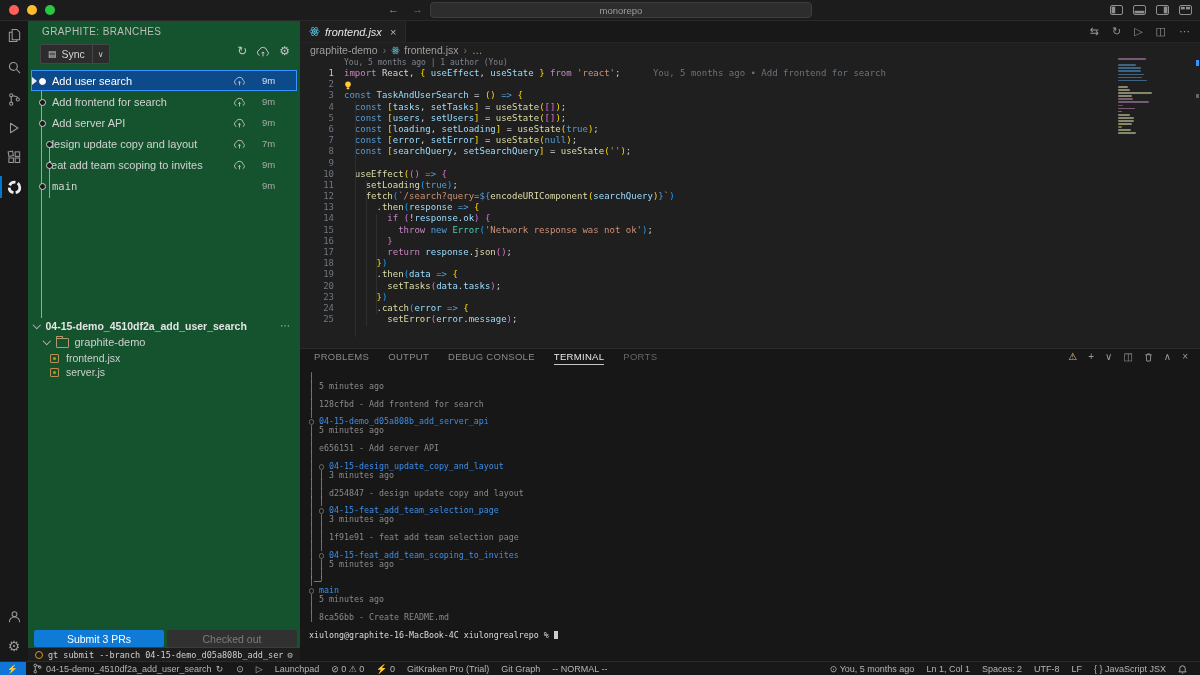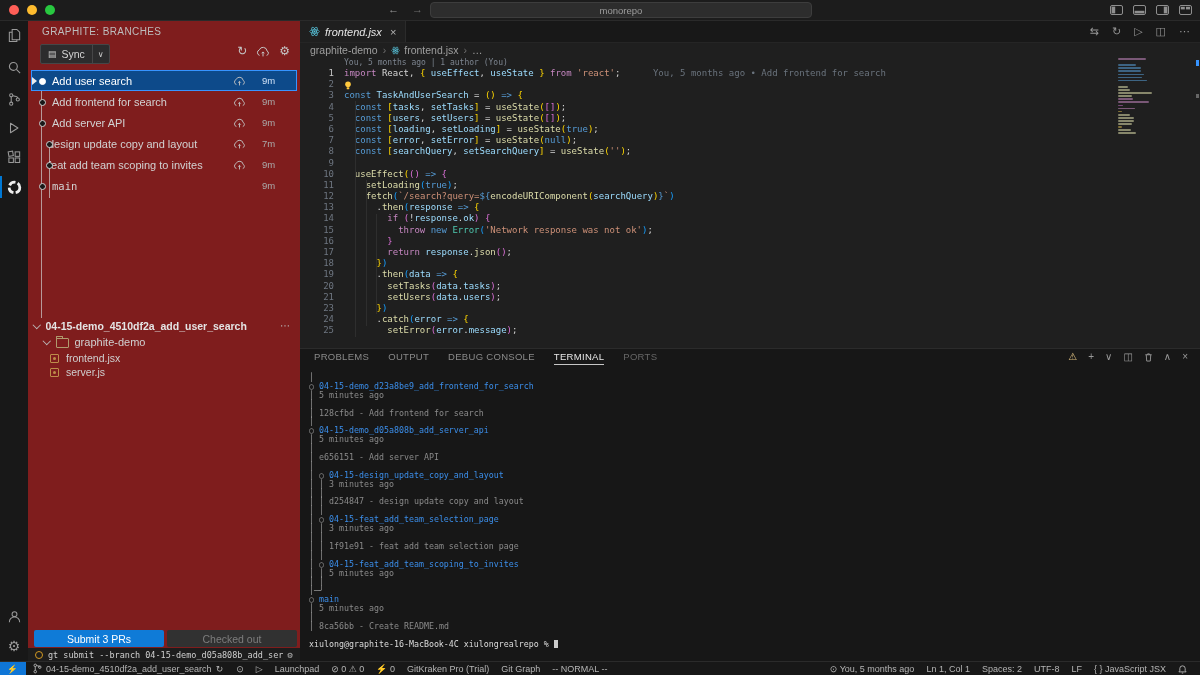--- a/index.html
+++ b/index.html
@@ -16,21 +16,21 @@
   .cmdcenter{position:absolute;left:430px;top:2px;width:380px;height:14px;background:#2d2d2d;border:1px solid #3d3d3d;border-radius:4px;
              display:flex;align-items:center;justify-content:center;font-size:9.5px;color:#9d9d9d}
   .tb-icons{position:absolute;right:8px;top:5px;display:flex;gap:10px;align-items:center}
 
   
   .activitybar{position:absolute;left:0;top:20px;bottom:13px;width:28px;background:#181818;border-right:1px solid #2b2b2b}
   .ab-icon{position:absolute;left:0;width:28px;height:24px;display:flex;align-items:center;justify-content:center}
   .ab-ind{position:absolute;left:0;width:2px;height:22px;background:#0078d4}
 
   
-  .sidebar{position:absolute;left:28px;top:20px;width:272px;height:628px;background:#7f1d1d;border-right:1px solid #2b2b2b;overflow:hidden}
+  .sidebar{position:absolute;left:28px;top:20px;width:272px;height:628px;background:#14532d;border-right:1px solid #2b2b2b;overflow:hidden}
   .sb-title{position:absolute;left:14px;top:6px;font-size:10px;letter-spacing:.4px;color:#bdbdbd}
   .sb-toolbar{position:absolute;left:12px;right:10px;top:24px;height:20px}
   .sync-btn{position:absolute;left:0;top:0;height:18px;display:flex;align-items:stretch;background:#2c2c2d;border:1px solid #464647;border-radius:2px;color:#d6d6d6;font-size:10.5px}
   .sync-main{padding:0 7px;display:flex;gap:5px;align-items:center;border-right:1px solid #464647}
   .sync-ic{font-size:9px;color:#c9c9c9}
   .sync-chev{padding:0 5px;display:flex;align-items:center;font-size:8px;color:#c9c9c9}
   .sb-tools{position:absolute;right:0;top:1px;display:flex;gap:9px;align-items:center;color:#c5c5c5;font-size:12px}
   .tool{line-height:1}
 
   .branch-list{position:absolute;left:0;right:0;top:50px;height:248px}
@@ -463,24 +463,20 @@
         </div>
         <div class="crow">
           <span class="ln">19</span>
           <pre class="ct"><span class="p">      .</span><span class="f">then</span><span class="b3">(</span><span class="v">data</span><span class="p"> </span><span class="s">=&gt;</span><span class="p"> </span><span class="b1">{</span></pre>
         </div>
         <div class="crow">
           <span class="ln">20</span>
           <pre class="ct"><span class="p">        </span><span class="f">setTasks</span><span class="b2">(</span><span class="v">data</span><span class="p">.</span><span class="v">tasks</span><span class="b2">)</span><span class="p">;</span></pre>
         </div>
         <div class="crow">
-          <span class="ln">21</span>
-          <pre class="ct"><span class="p">        </span><span class="f">setUsers</span><span class="b2">(</span><span class="v">data</span><span class="p">.</span><span class="v">users</span><span class="b2">)</span><span class="p">;</span></pre>
-        </div>
-        <div class="crow">
           <span class="ln">23</span>
           <pre class="ct"><span class="p">      </span><span class="b1">}</span><span class="b3">)</span></pre>
         </div>
         <div class="crow">
           <span class="ln">24</span>
           <pre class="ct"><span class="p">      .</span><span class="f">catch</span><span class="b3">(</span><span class="v">error</span><span class="p"> </span><span class="s">=&gt;</span><span class="p"> </span><span class="b1">{</span></pre>
         </div>
         <div class="crow">
           <span class="ln">25</span>
           <pre class="ct"><span class="p">        </span><span class="f">setError</span><span class="b2">(</span><span class="v">error</span><span class="p">.</span><span class="v">message</span><span class="b2">)</span><span class="p">;</span></pre>
@@ -545,21 +541,20 @@
           <path d="M1.5 3 h7 M4 3 V2 h2 v1 M2.5 3 l.5 7 h4 l.5 -7"></path>
         </svg>
       </span>
     <span style="display:flex;gap:11px">
         <span>∧</span>
         <span>×</span>
       </span>
   </div>
   <div class="terminal">
       <div class="trow"><span class="tg">│</span></div>
-      <div class="trow"><span class="tg">○ </span><span class="tb">04-15-demo_d23a8be9_add_frontend_for_search</span></div>
       <div class="trow"><span class="tg">│ </span><span class="td">5 minutes ago</span></div>
       <div class="trow"><span class="tg">│</span></div>
       <div class="trow"><span class="tg">│ </span><span class="td">128cfbd - Add frontend for search</span></div>
       <div class="trow"><span class="tg">│</span></div>
       <div class="trow"><span class="tg">○ </span><span class="tb">04-15-demo_d05a808b_add_server_api</span></div>
       <div class="trow"><span class="tg">│ </span><span class="td">5 minutes ago</span></div>
       <div class="trow"><span class="tg">│</span></div>
       <div class="trow"><span class="tg">│ </span><span class="td">e656151 - Add server API</span></div>
       <div class="trow"><span class="tg">│</span></div>
       <div class="trow"><span class="tg">│ ○ </span><span class="tb">04-15-design_update_copy_and_layout</span></div>

